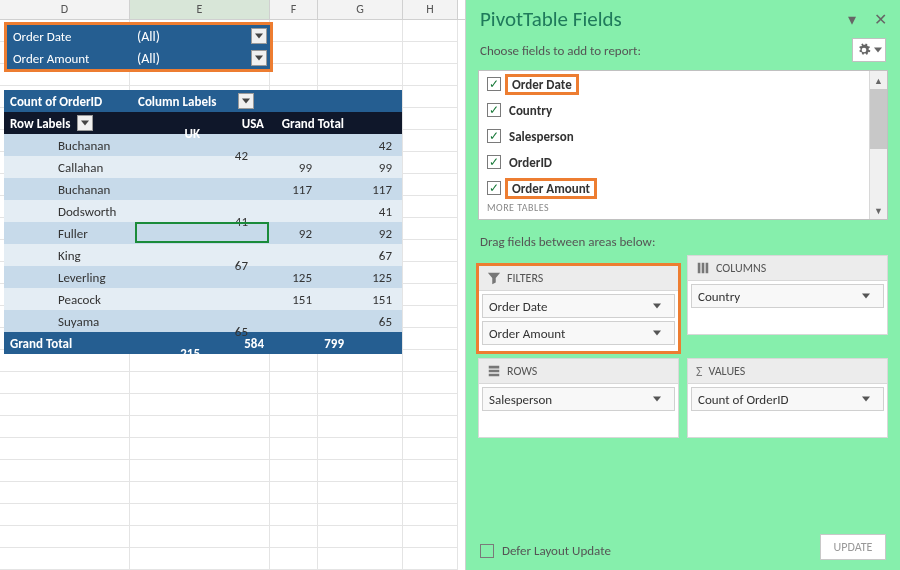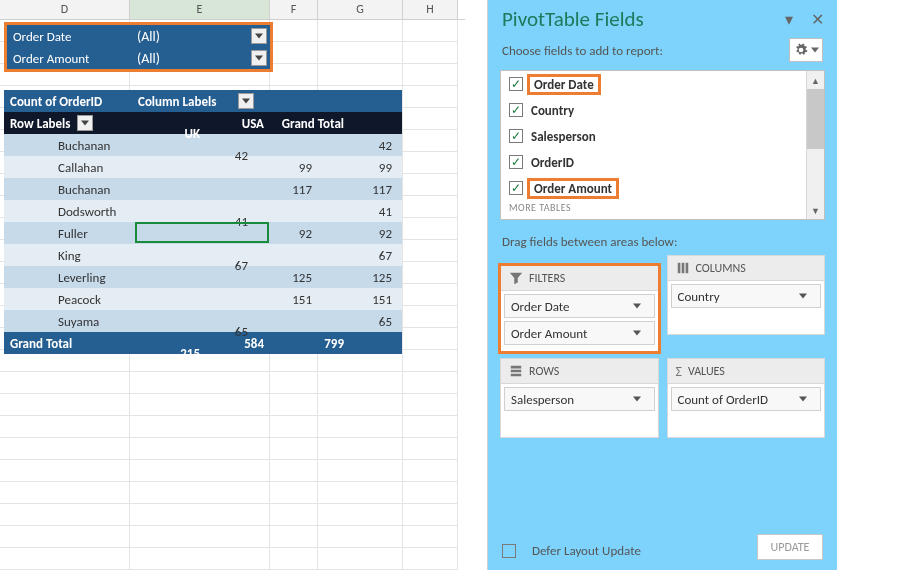--- a/index.html
+++ b/index.html
@@ -26,21 +26,21 @@
   .pivot .body .brow { display: flex; height: 22px; align-items: center; justify-content: flex-end; }
   .pivot .body .brow:nth-child(odd)  { background: #c7daea; }
   .pivot .body .brow:nth-child(even) { background: #e4edf4; }
   .pivot .gt { background: #255e91; color: #fff; font-weight: 700; display: flex; height: 22px; align-items: center; }
   .pc-name { width: 130px; padding-left: 6px; }
   .pc-uk   { width: 80px; text-align: right; padding-right: 14px; margin-top: 21px; }
   .pc-usa  { width: 60px; text-align: right; padding-right: 10px; }
   .pc-tot  { width: 80px; text-align: right; padding-right: 10px; }
   .selcell { position: absolute; border: 2px solid #1a8b3a; pointer-events: none; }
   
-  .pane { position: absolute; left: 487px; top: 0; width: 350px; height: 570px; background: #7dd3fc; border-left: 1px solid #d0d0d0; }
+  .pane { position: absolute; left: 465px; top: 0; width: 435px; height: 570px; background: #86efac; border-left: 1px solid #d0d0d0; }
   .pane-hdr { display: flex; align-items: center; padding: 6px 10px 2px 14px; }
   .pane-title { font-size: 21px; color: #1f7a5b; flex: 1; font-weight: 400; }
   .close-ic, .down-ic { width: 16px; font-size: 16px; color: #666; margin-left: 10px; cursor: pointer; }
   .choose { padding: 4px 14px 8px; color: #555; font-size: 13px; display:flex; align-items:center;}
   .gearbtn { width: 34px; height: 24px; background:#fff; border:1px solid #c0c0c0; margin-left:auto; display:flex; align-items:center; justify-content:center; gap:3px;}
   .fields-box { margin: 0 12px; background: #fff; border: 1px solid #c0c0c0; height: 150px; position: relative; overflow: hidden; }
   .fields-inner { position:absolute; left:0; top:0; right:18px; }
   .field-row { display: flex; align-items: center; height: 26px; padding-left: 8px; font-size: 13px; }
   .cb { width: 14px; height: 14px; border: 1px solid #7a7a7a; margin-right: 8px; display: flex; align-items: center; justify-content: center; }
   .cb.chk::after { content: "✓"; color: #1a7a3a; font-size: 12px; line-height: 1; }
@@ -54,21 +54,21 @@
   .drag-lbl { padding: 14px 14px 6px; color: #555; }
   .areas { display: flex; flex-wrap: wrap; padding: 0 12px; gap: 0; }
   .area { width: 50%; padding: 0 4px 6px 0; }
   .area:nth-child(2n){ padding: 0 0 6px 4px; }
   .area-hdr { background: #ececec; border: 1px solid #d8d8d8; height: 26px; display: flex; align-items: center; padding-left: 8px; font-size: 12px; color: #555; gap:6px;}
   .area-body { background: #fff; border: 1px solid #d8d8d8; border-top: none; min-height: 54px; padding: 3px; }
   .pill { height: 24px; background: #f8f8f8; border: 1px solid #d0d0d0; display: flex; align-items: center; padding: 0 6px; font-size: 13px; margin-bottom: 3px; }
   .pill .dd { margin-left: auto; background: transparent; border: none; }
   .area.hl-wrap { position: relative; margin-top: 10px; }
   .area.hl-wrap::after { content:""; position:absolute; left:-2px; top:-2px; right:2px; bottom:4px; border:3px solid #ed7d31; pointer-events:none; }
-  .defer { position: absolute; left: 14px; bottom: 12px; display: flex; align-items: center; gap: 8px; color:#555;}
+  .defer { position: absolute; left: 14px; bottom: 12px; display: flex; align-items: center; gap: 0; color:#555;}
   .upd-btn { position: absolute; right: 14px; bottom: 10px; width: 66px; height: 26px; background: #fff; border: 1px solid #c8c8c8; color:#999; text-align:center; line-height:24px; font-size:12px;}
   .ico { width:14px; height:14px; }
 </style>
 </head>
 <body>
 
 <div class="sheet">
   <div class="colhdrs">
     <div class="colhdr cD">D</div>
     <div class="colhdr cE sel">E</div>

